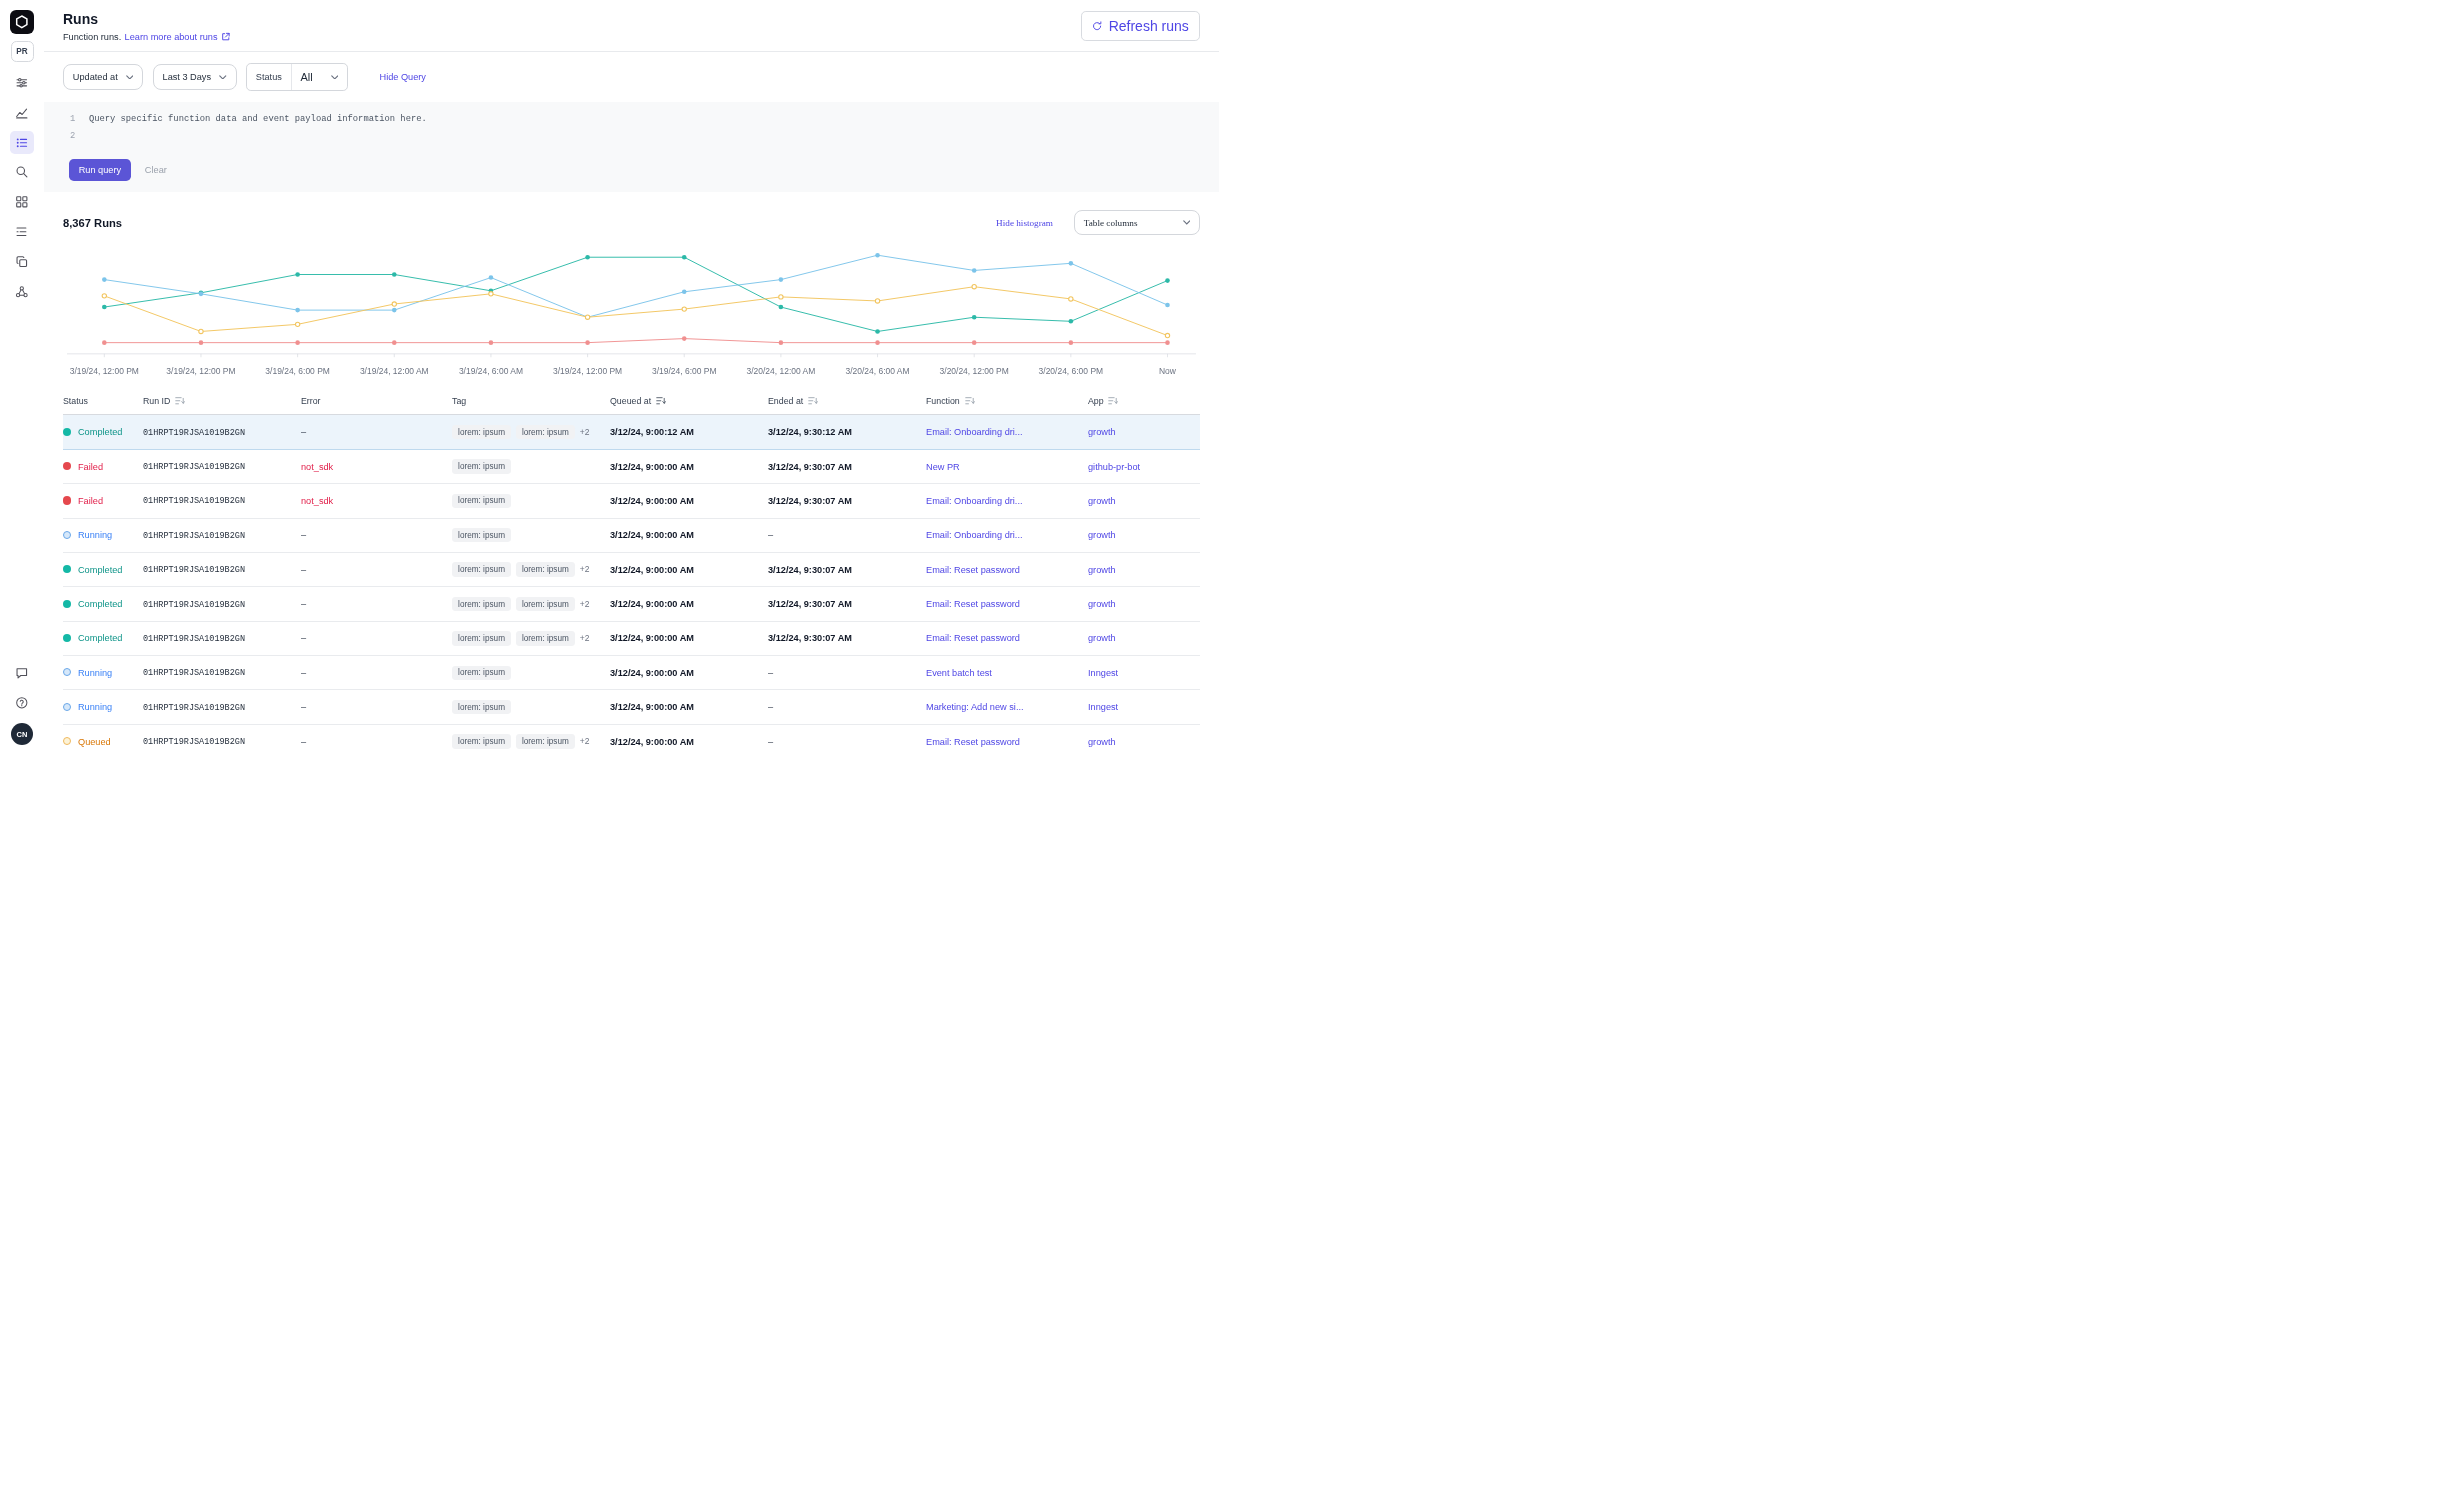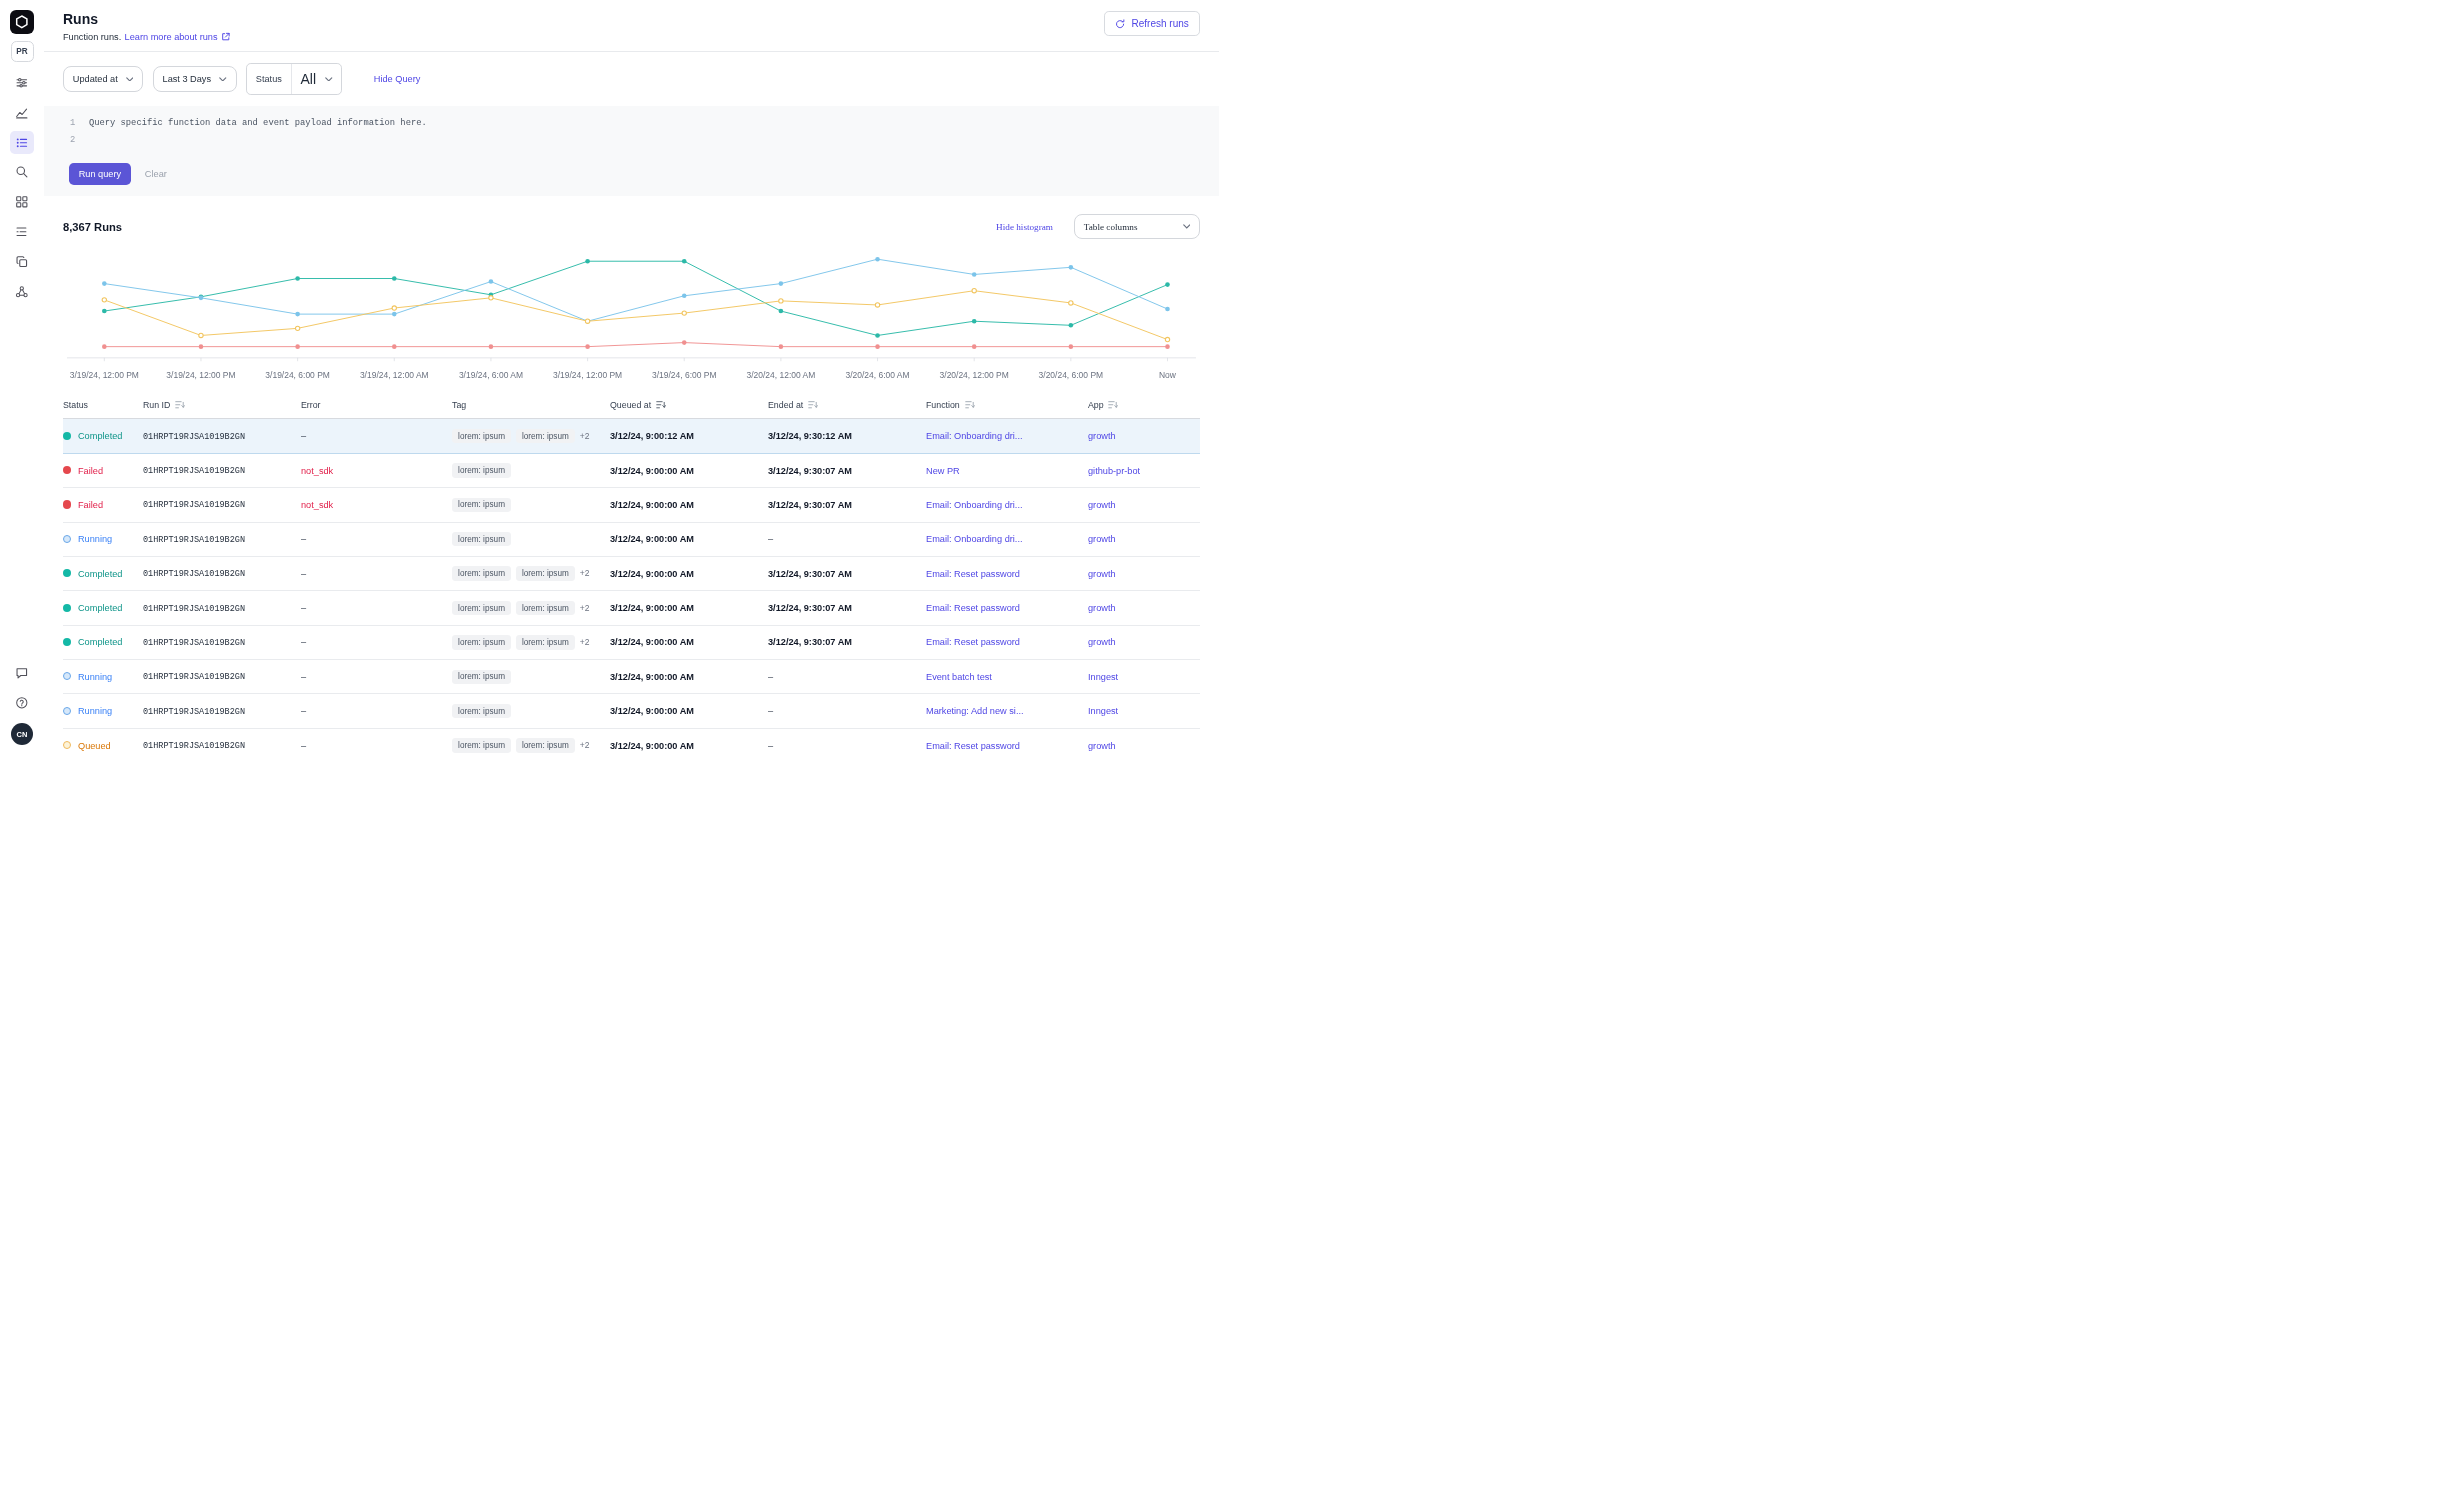--- a/index.html
+++ b/index.html
@@ -35,34 +35,34 @@
   
   .main { flex: 1; display: flex; flex-direction: column; min-width: 0; }
 
   .page-header { display: flex; justify-content: space-between; align-items: flex-start;
     padding: 11px 19px 9.5px; border-bottom: 0.7px solid #e8eaed; }
   .page-title { font-size: 14px; font-weight: 700; color: #111827; }
   .page-sub { margin-top: 4.8px; font-size: 9.2px; color: #1f2937; display: flex; gap: 3.4px; align-items: center; }
   .link { color: var(--accent); font-size: 9.2px; display: inline-flex; align-items: center; gap: 3.4px; }
   .btn-outline { display: inline-flex; align-items: center; gap: 6.1px;
     border: 0.7px solid #d8dbe0; border-radius: 4.8px; background: #fff;
-    padding: 6.1px 10.2px; font-size: 10px; color: var(--accent); cursor: pointer;
+    padding: 6.1px 10.2px; font-size: 14px; color: var(--accent); cursor: pointer;
     font-family: inherit; }
 
   
   .filters { display: flex; align-items: center; gap: 9.5px; padding: 11px 19px; }
   .dd { display: inline-flex; align-items: center; gap: 8.2px; border: 0.7px solid #d4d7dc;
     border-radius: 8px; background: #fff; padding: 6.8px 8.8px; font-size: 9.2px;
     font-weight: 500; color: #1f2937; cursor: pointer; font-family: inherit; }
   .dd-group { display: inline-flex; align-items: stretch; border: 0.7px solid #d4d7dc;
     border-radius: 4.8px; overflow: hidden; background: #fff; }
   .dd-seg-label { padding: 6.8px 8.8px; font-size: 9.2px; color: #374151;
     border-right: 0.7px solid #e5e7eb; display: flex; align-items: center; }
-  .dd-seg-value { padding: 6.8px 8.8px; font-size: 14px; font-weight: 500; color: #1f2937;
-    display: flex; align-items: center; gap: 9px; cursor: pointer; }
+  .dd-seg-value { padding: 6.8px 8.8px; font-size: 11px; font-weight: 500; color: #1f2937;
+    display: flex; align-items: center; gap: 18px; cursor: pointer; }
   .hide-query { margin-left: 22px; font-size: 9.2px; }
   .chev { width: 7.5px; height: 4.8px; }
 
   
   .query-block { background: #f8f9fa; padding: 9.5px 0 11px; }
   .code-line { display: flex; gap: 13.6px; padding-left: 24.5px;
     font-family: "Liberation Mono", monospace; font-size: 8.8px; line-height: 16.3px; }
   .ln { color: #9ca3af; min-width: 6.8px; text-align: right; }
   .code { color: #4b5563; }
   .query-actions { display: flex; gap: 13.6px; padding-left: 24.5px; margin-top: 15px; }

